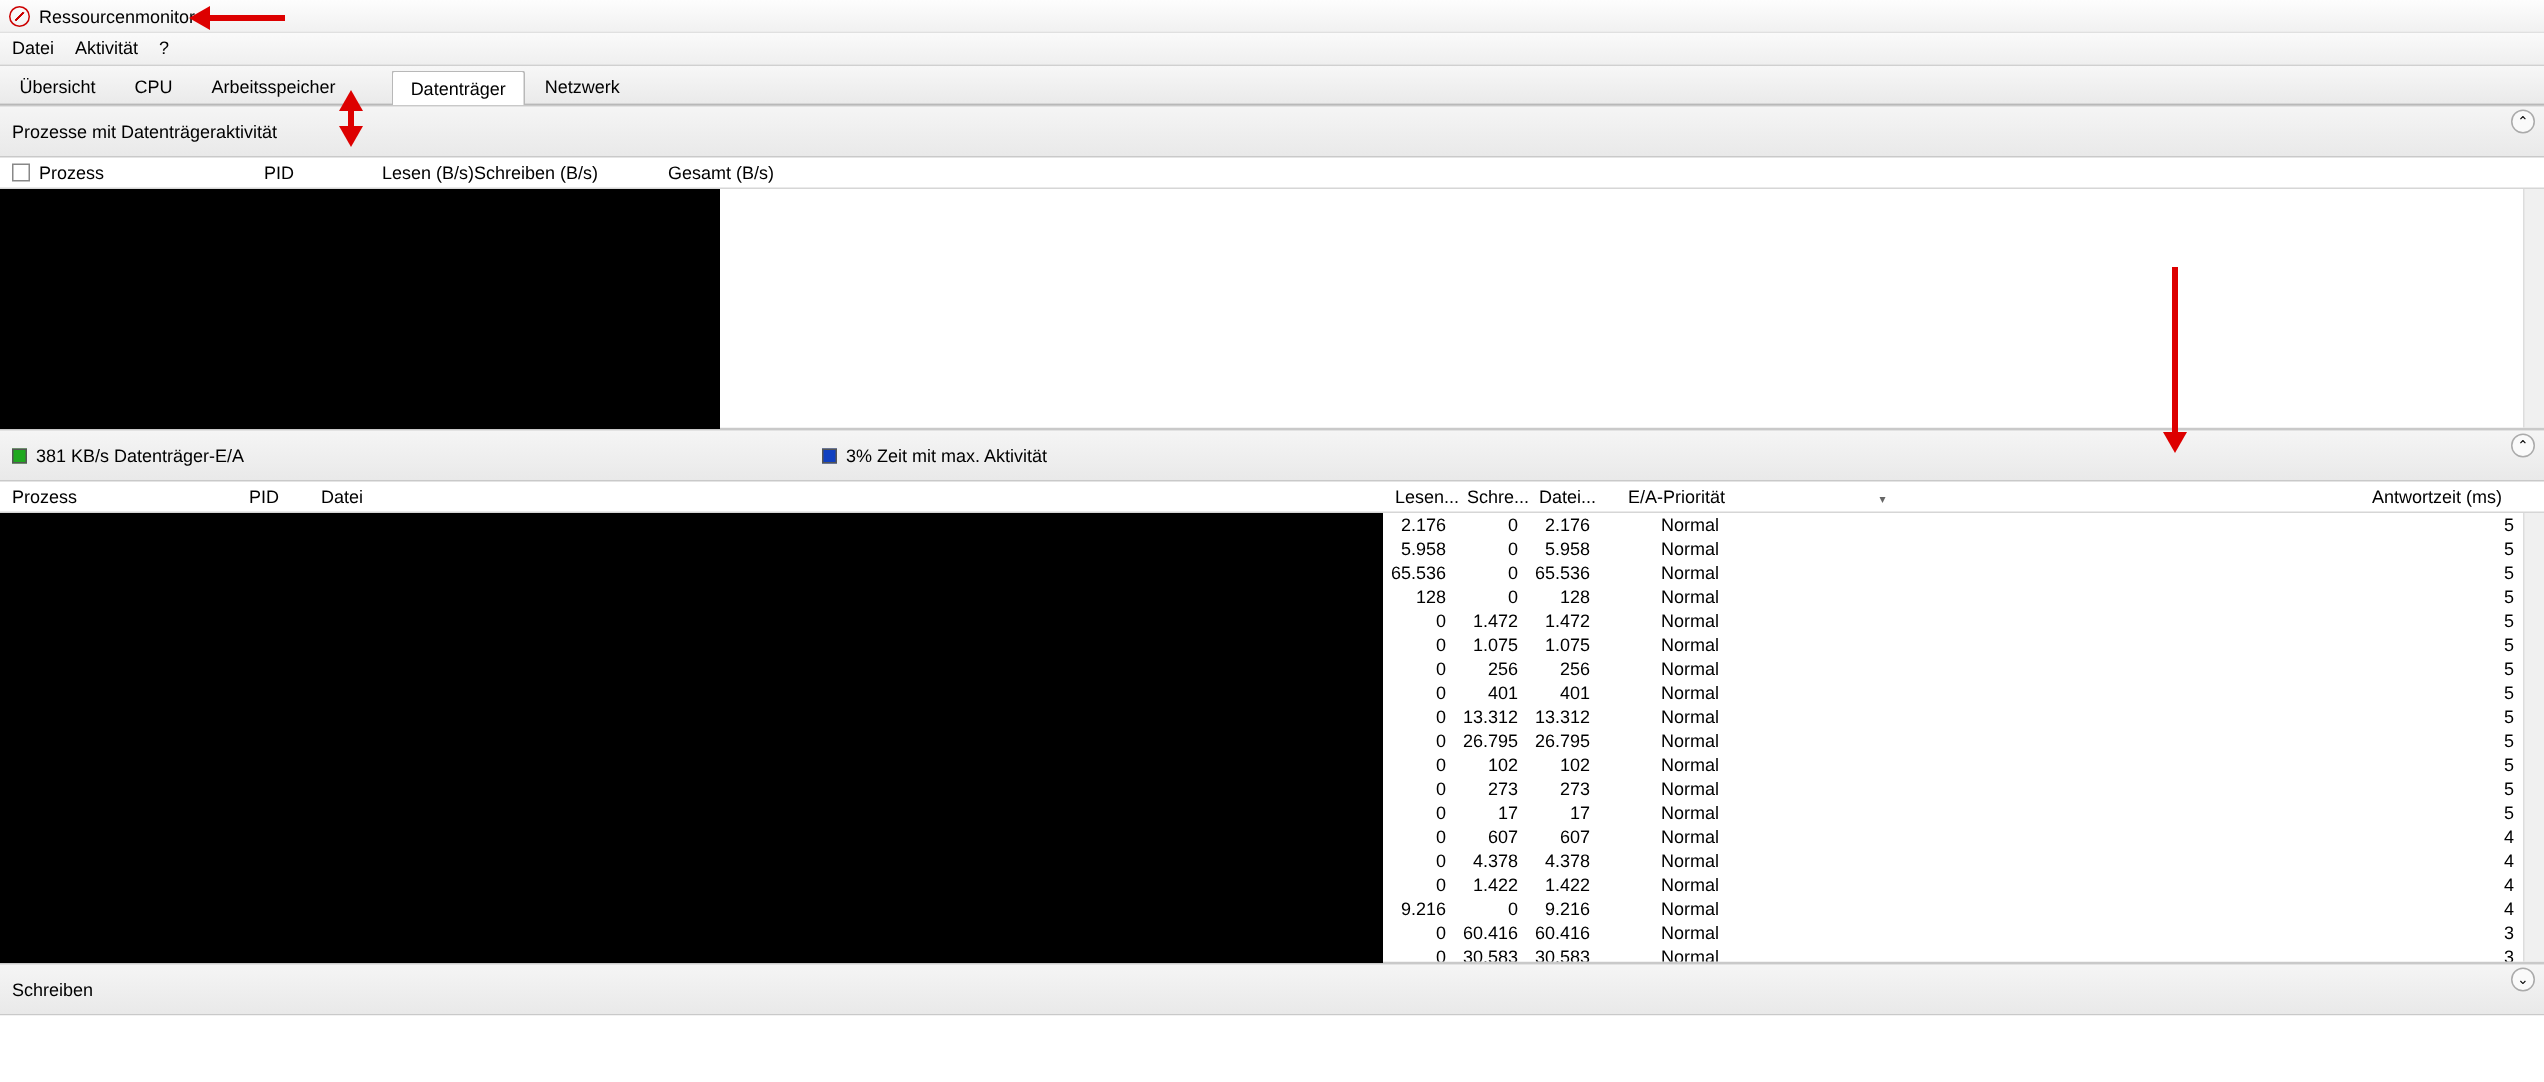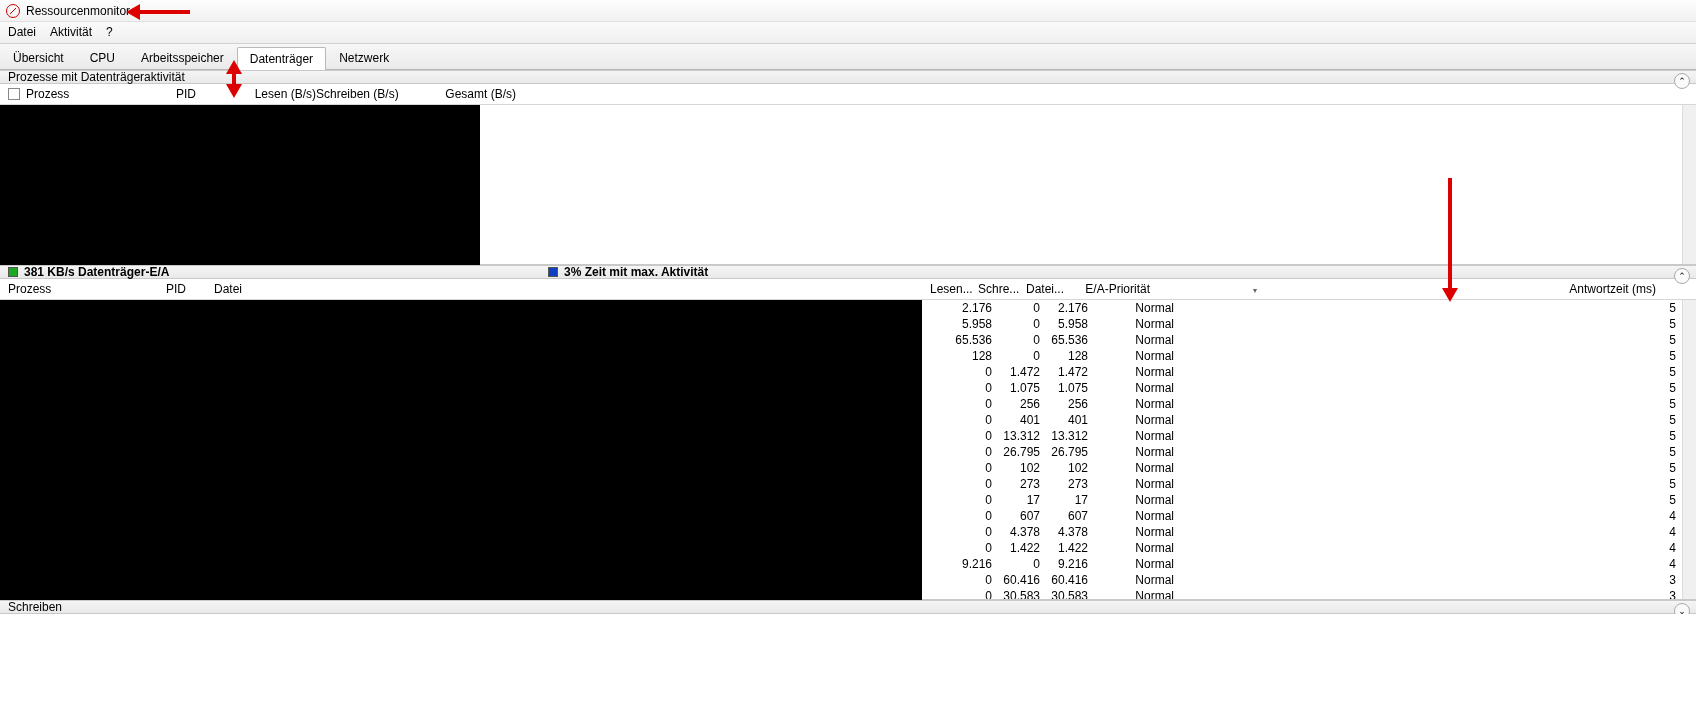--- a/index.html
+++ b/index.html
@@ -53,37 +53,37 @@
     border: 1px solid transparent;
     border-bottom: none;
     cursor: default;
   }
   .tab.active {
     background: #fff;
     border-color: #b8b8b8;
     border-radius: 2px 2px 0 0;
     position: relative;
     top: 1px;
+    margin-left: 24px;
   }
   .panel-header {
     display: flex;
     align-items: center;
     padding: 3px 8px;
     background: linear-gradient(#f5f5f5,#e9e9e9);
     border: 1px solid #c9c9c9;
     border-left: none; border-right: none;
-    height: 14px;
+    height: 35px;
     position: relative;
   }
   .panel-header .title { flex: 0 0 auto; }
   .panel-header .metric {
     display: flex;
     align-items: center;
     gap: 6px;
-    font-weight: bold;
   }
   .sq {
     width: 10px; height: 10px;
     display: inline-block;
     border: 1px solid #555;
   }
   .sq.green { background: #1fa81f; }
   .sq.blue  { background: #1040c0; }
   .chevron-btn {
     position: absolute;
@@ -146,21 +146,20 @@
   }
   .blackbox2 {
     width: 922px;
     height: 300px;
     background: #000;
   }
   .datacols {
     flex: 1;
     overflow: hidden;
     background: #fff;
-    padding-left: 28px;
   }
   .datarow {
     display: flex;
     height: 16px;
     align-items: center;
     font-size: 12px;
   }
   .datarow > div { text-align: right; padding-right: 6px; }
   .c-read  { width: 48px; }
   .c-write { width: 48px; }
@@ -260,21 +259,21 @@
 </div>
 <div class="sec2-headers">
   <span class="h" style="width:158px">Prozess</span>
   <span class="h" style="width:48px">PID</span>
   <span class="h" style="width:716px">Datei</span>
   <span class="h" style="width:48px;text-align:left">Lesen...</span>
   <span class="h" style="width:48px;text-align:right">Schre...</span>
   <span class="h" style="width:48px;text-align:right">Datei...</span>
   <span class="h" style="width:86px;text-align:right">E/A-Priorität</span>
   <span class="h" style="width:200px;text-align:center"><span class="sort-caret">▾</span></span>
-  <span class="h" style="flex:1;text-align:right;padding-right:40px">Antwortzeit (ms)</span>
+  <span class="h" style="flex:1;text-align:right;padding-right:28px">Antwortzeit (ms)</span>
 </div>
 <div class="sec2-body">
   <div class="blackbox2"></div>
   <div class="datacols" id="datarows">
       <div class="datarow">
         <div class="c-read">2.176</div>
         <div class="c-write">0</div>
         <div class="c-total">2.176</div>
         <div class="c-prio">Normal</div>
         <div class="c-resp">5</div>

